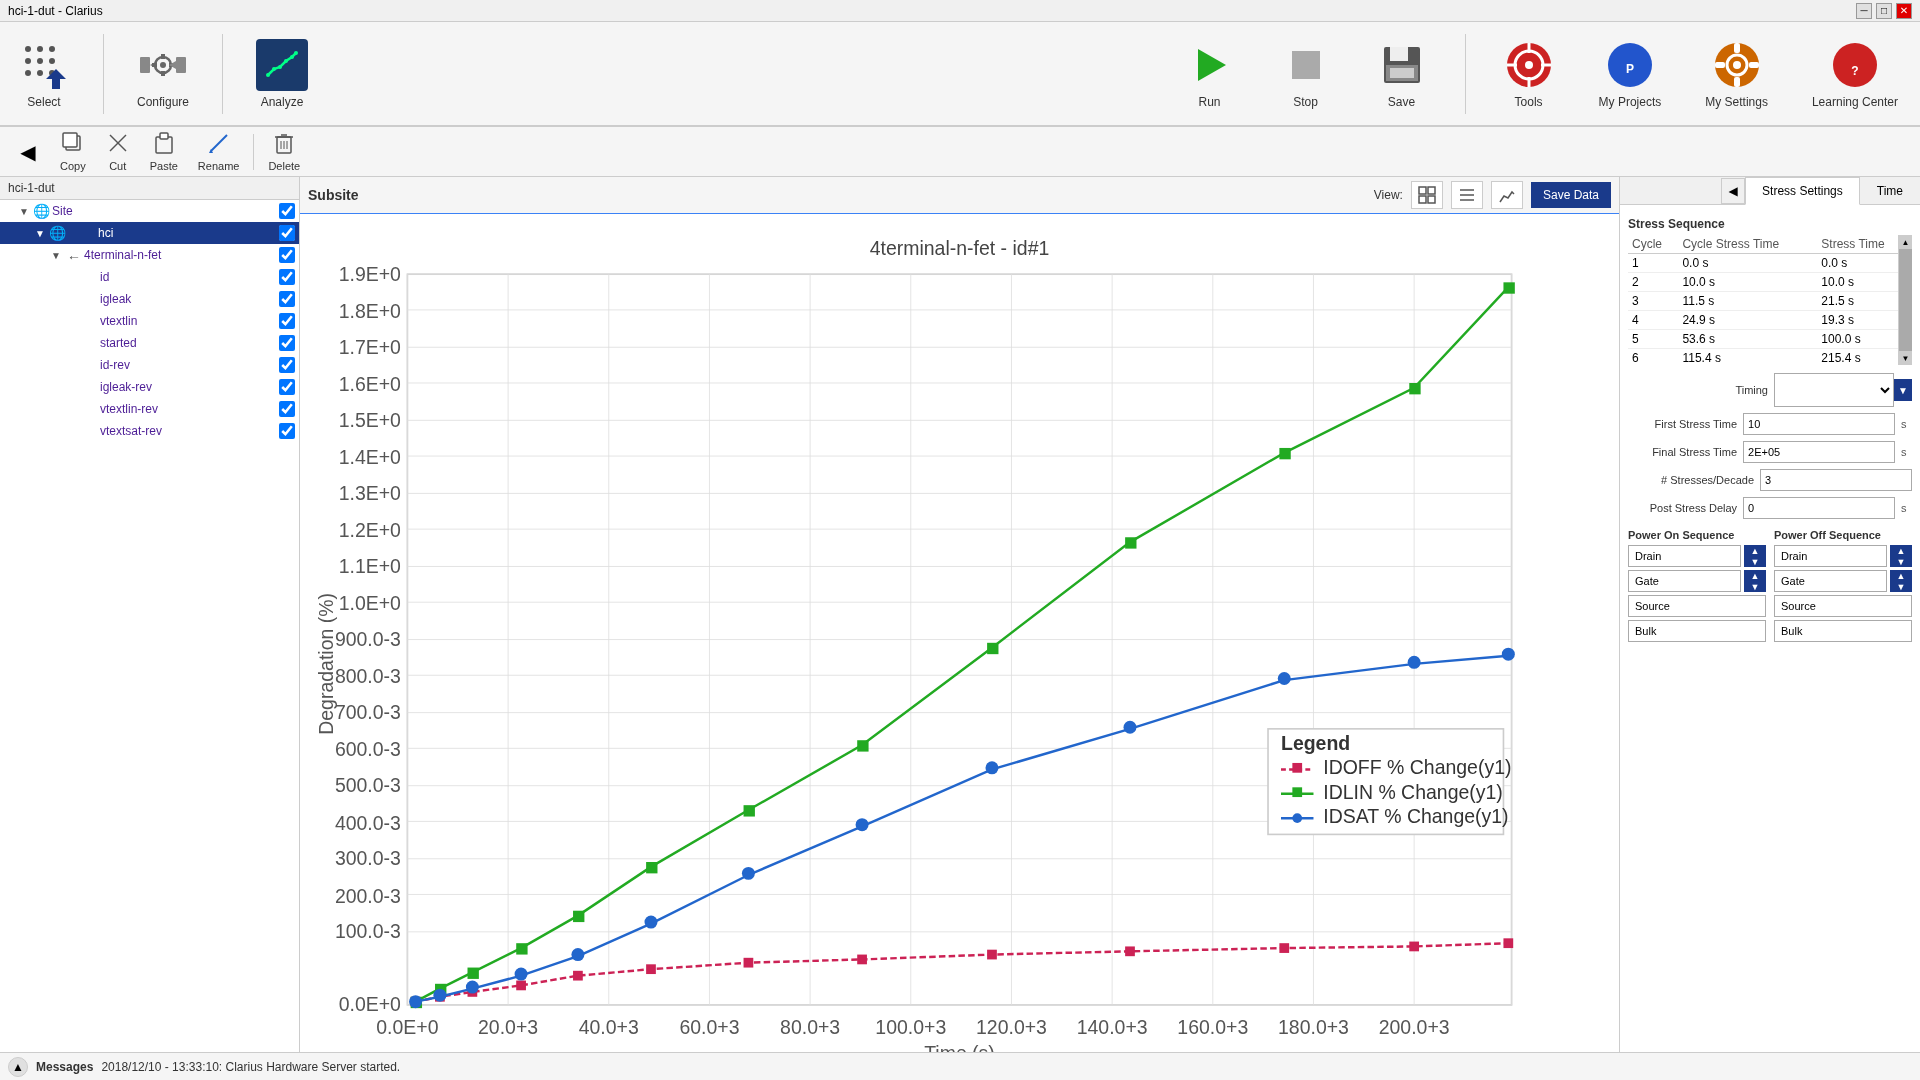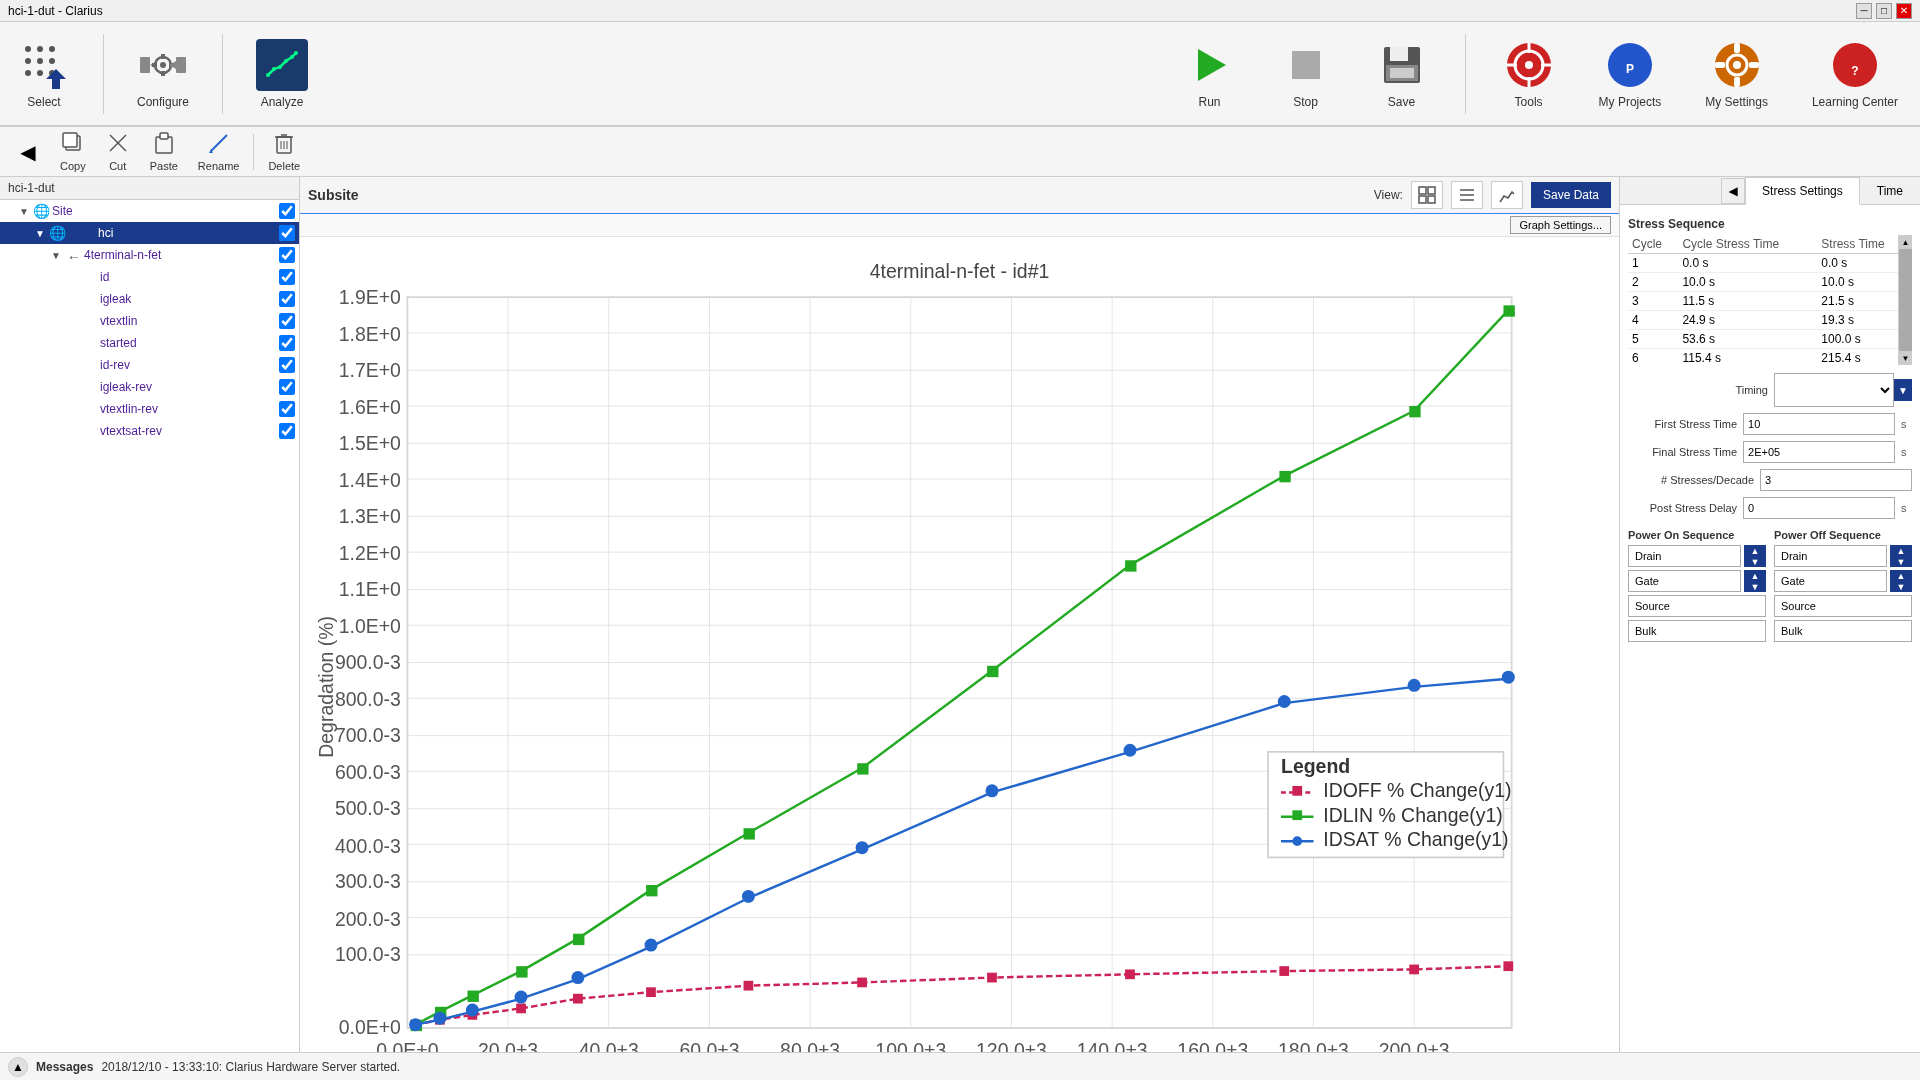--- a/index.html
+++ b/index.html
@@ -714,23 +714,20 @@
       </button>
 
       <button class="view-btn">
         <svg width="18" height="18" viewBox="0 0 18 18">
           <polyline points="2,16 6,10 10,12 14,6 16,8" fill="none" stroke="#555" stroke-width="1.5"></polyline>
         </svg>
       </button>
       <button class="save-data-btn">Save Data</button>
     </div>
 
-    <div class="chart-second-toolbar">
-      <button class="graph-settings-btn">Graph Settings...</button>
-    </div>
 
     <div class="chart-container">
       <svg width="100%" height="100%" viewBox="0 0 800 520">
 
         <text x="400" y="18" text-anchor="middle" font-size="13" fill="#444">4terminal-n-fet - id#1</text>
 
         <text x="14" y="270" text-anchor="middle" font-size="11" fill="#555" transform="rotate(-90, 14, 270)">Degradation (%)</text>
 
         <rect x="60" y="30" width="680" height="450" fill="white" stroke="#ccc" stroke-width="1"></rect>
 

